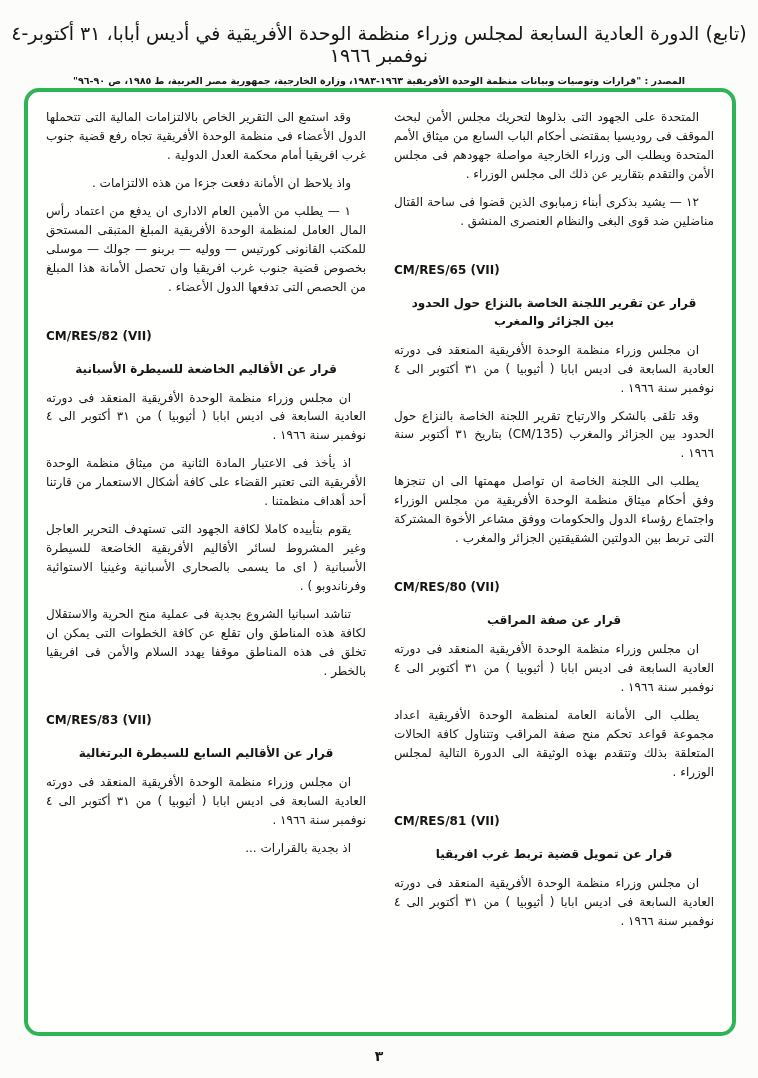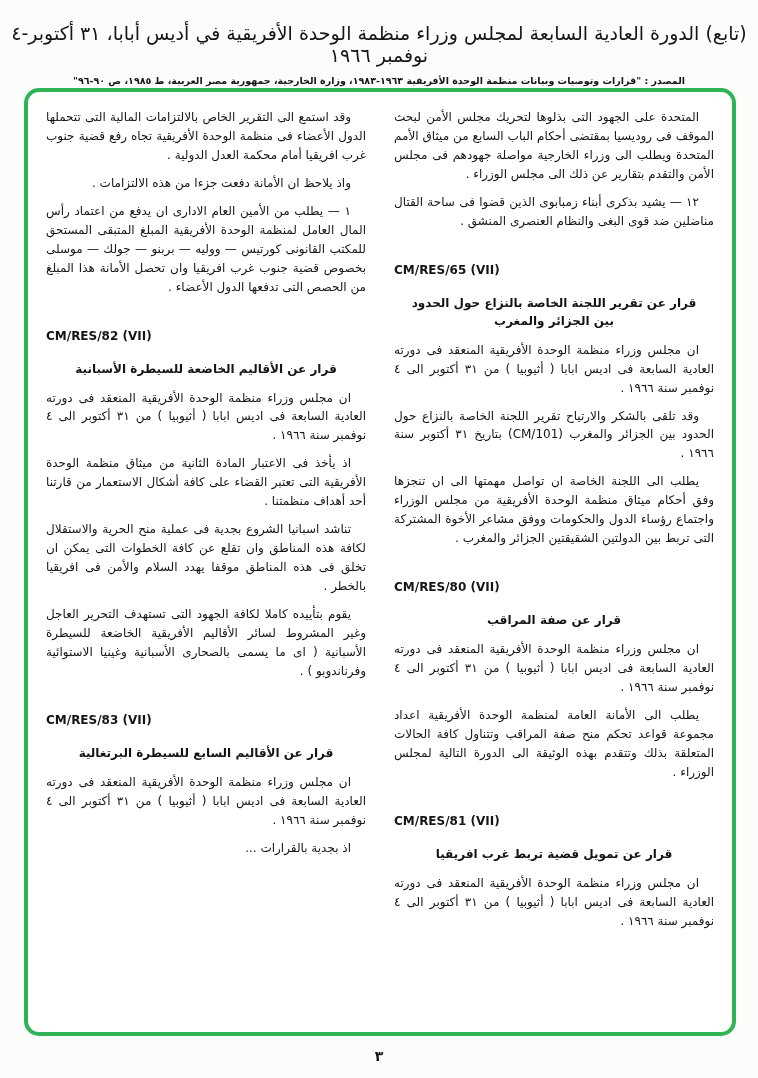--- a/index.html
+++ b/index.html
@@ -51,40 +51,40 @@
   <div class="header-rule"></div>
 </div>
 
 <div class="content-frame" style="border-color: rgb(47, 179, 87);">
   <div class="col" id="col-right">
       <div class="block paragraph">المتحدة على الجهود التى بذلوها لتحريك مجلس الأمن لبحث الموقف فى روديسيا بمقتضى أحكام الباب السابع من ميثاق الأمم المتحدة ويطلب الى وزراء الخارجية مواصلة جهودهم فى مجلس الأمن والتقدم بتقارير عن ذلك الى مجلس الوزراء .</div>
       <div class="block paragraph">١٢ — يشيد بذكرى أبناء زمبابوى الذين قضوا فى ساحة القتال مناضلين ضد قوى البغى والنظام العنصرى المنشق .</div>
       <div class="block code">CM/RES/65 (VII)</div>
       <div class="block heading">قرار عن تقرير اللجنة الخاصة بالنزاع حول الحدود بين الجزائر والمغرب</div>
       <div class="block paragraph">ان مجلس وزراء منظمة الوحدة الأفريقية المنعقد فى دورته العادية السابعة فى اديس ابابا ( أثيوبيا ) من ٣١ أكتوبر الى ٤ نوفمبر سنة ١٩٦٦ .</div>
-      <div class="block paragraph">وقد تلقى بالشكر والارتياح تقرير اللجنة الخاصة بالنزاع حول الحدود بين الجزائر والمغرب (CM/101) بتاريخ ٣١ أكتوبر سنة ١٩٦٦ .</div>
+      <div class="block paragraph">وقد تلقى بالشكر والارتياح تقرير اللجنة الخاصة بالنزاع حول الحدود بين الجزائر والمغرب (CM/135) بتاريخ ٣١ أكتوبر سنة ١٩٦٦ .</div>
       <div class="block paragraph">يطلب الى اللجنة الخاصة ان تواصل مهمتها الى ان تنجزها وفق أحكام ميثاق منظمة الوحدة الأفريقية من مجلس الوزراء واجتماع رؤساء الدول والحكومات ووفق مشاعر الأخوة المشتركة التى تربط بين الدولتين الشقيقتين الجزائر والمغرب .</div>
       <div class="block code">CM/RES/80 (VII)</div>
       <div class="block heading">قرار عن صفة المراقب</div>
       <div class="block paragraph">ان مجلس وزراء منظمة الوحدة الأفريقية المنعقد فى دورته العادية السابعة فى اديس ابابا ( أثيوبيا ) من ٣١ أكتوبر الى ٤ نوفمبر سنة ١٩٦٦ .</div>
       <div class="block paragraph">يطلب الى الأمانة العامة لمنظمة الوحدة الأفريقية اعداد مجموعة قواعد تحكم منح صفة المراقب وتتناول كافة الحالات المتعلقة بذلك وتتقدم بهذه الوثيقة الى الدورة التالية لمجلس الوزراء .</div>
       <div class="block code">CM/RES/81 (VII)</div>
       <div class="block heading">قرار عن تمويل قضية تربط غرب افريقيا</div>
       <div class="block paragraph">ان مجلس وزراء منظمة الوحدة الأفريقية المنعقد فى دورته العادية السابعة فى اديس ابابا ( أثيوبيا ) من ٣١ أكتوبر الى ٤ نوفمبر سنة ١٩٦٦ .</div>
     </div>
   <div class="col" id="col-left">
       <div class="block paragraph">وقد استمع الى التقرير الخاص بالالتزامات المالية التى تتحملها الدول الأعضاء فى منظمة الوحدة الأفريقية تجاه رفع قضية جنوب غرب افريقيا أمام محكمة العدل الدولية .</div>
       <div class="block paragraph">واذ يلاحظ ان الأمانة دفعت جزءا من هذه الالتزامات .</div>
       <div class="block paragraph">١ — يطلب من الأمين العام الادارى ان يدفع من اعتماد رأس المال العامل لمنظمة الوحدة الأفريقية المبلغ المتبقى المستحق للمكتب القانونى كورتيس — ووليه — بربنو — جولك — موسلى بخصوص قضية جنوب غرب افريقيا وان تحصل الأمانة هذا المبلغ من الحصص التى تدفعها الدول الأعضاء .</div>
       <div class="block code">CM/RES/82 (VII)</div>
       <div class="block heading">قرار عن الأقاليم الخاضعة للسيطرة الأسبانية</div>
       <div class="block paragraph">ان مجلس وزراء منظمة الوحدة الأفريقية المنعقد فى دورته العادية السابعة فى اديس ابابا ( أثيوبيا ) من ٣١ أكتوبر الى ٤ نوفمبر سنة ١٩٦٦ .</div>
       <div class="block paragraph">اذ يأخذ فى الاعتبار المادة الثانية من ميثاق منظمة الوحدة الأفريقية التى تعتبر القضاء على كافة أشكال الاستعمار من قارتنا أحد أهداف منظمتنا .</div>
+      <div class="block paragraph">يقوم بتأييده كاملا لكافة الجهود التى تستهدف التحرير العاجل وغير المشروط لسائر الأقاليم الأفريقية الخاضعة للسيطرة الأسبانية ( اى ما يسمى بالصحارى الأسبانية وغينيا الاستوائية وفرناندوبو ) .</div>
       <div class="block paragraph">تناشد اسبانيا الشروع بجدية فى عملية منح الحرية والاستقلال لكافة هذه المناطق وان تقلع عن كافة الخطوات التى يمكن ان تخلق فى هذه المناطق موقفا يهدد السلام والأمن فى افريقيا بالخطر .</div>
-      <div class="block paragraph">يقوم بتأييده كاملا لكافة الجهود التى تستهدف التحرير العاجل وغير المشروط لسائر الأقاليم الأفريقية الخاضعة للسيطرة الأسبانية ( اى ما يسمى بالصحارى الأسبانية وغينيا الاستوائية وفرناندوبو ) .</div>
       <div class="block code">CM/RES/83 (VII)</div>
       <div class="block heading">قرار عن الأقاليم السابع للسيطرة البرتغالية</div>
       <div class="block paragraph">ان مجلس وزراء منظمة الوحدة الأفريقية المنعقد فى دورته العادية السابعة فى اديس ابابا ( أثيوبيا ) من ٣١ أكتوبر الى ٤ نوفمبر سنة ١٩٦٦ .</div>
       <div class="block paragraph">اذ بجدية بالقرارات ...</div>
     </div>
 </div>
 
 <div class="page-number">٣</div>
 
 </body></html>

